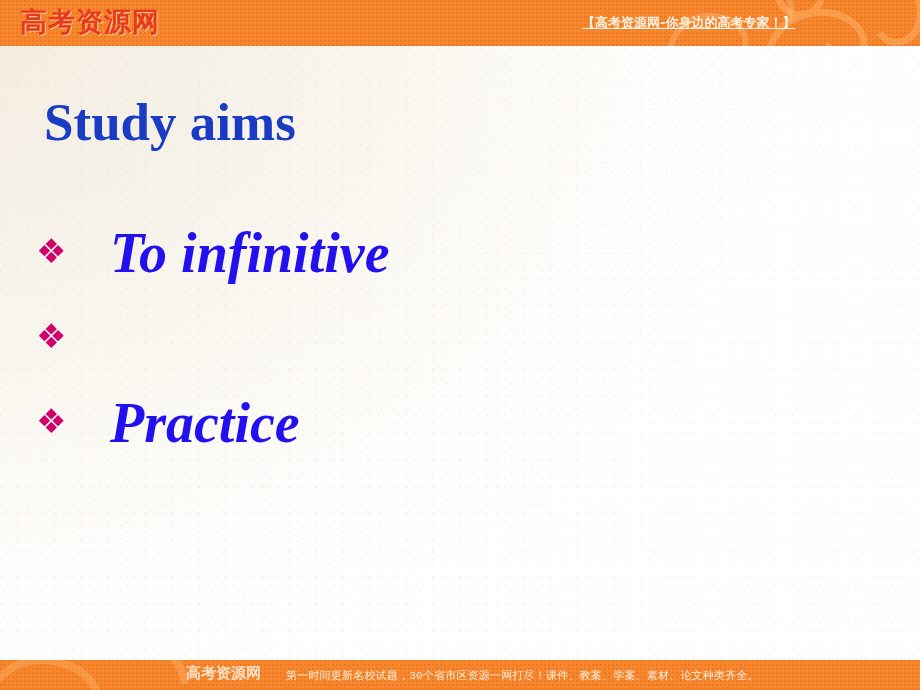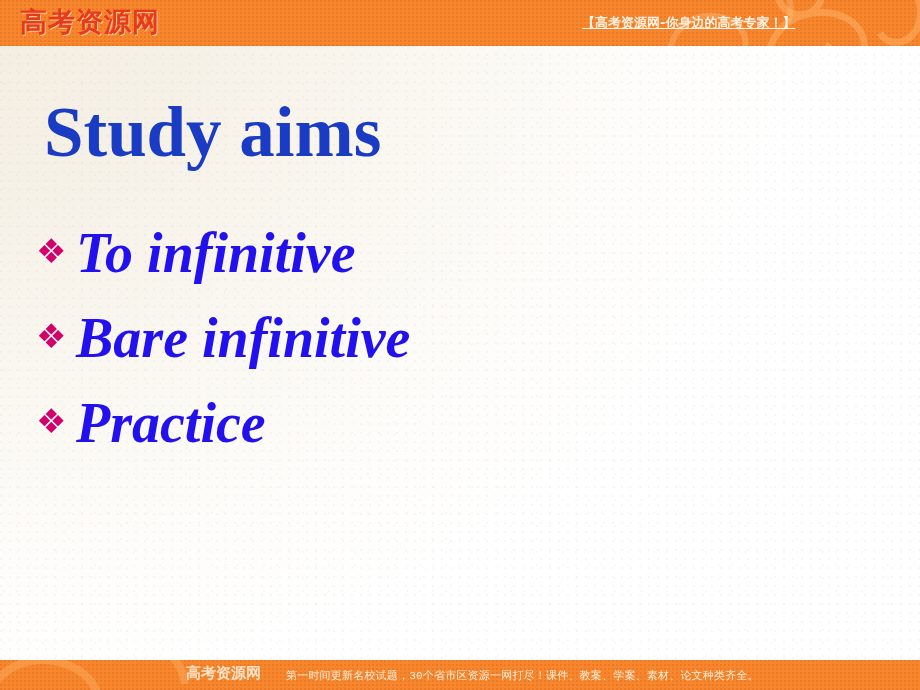--- a/index.html
+++ b/index.html
@@ -114,21 +114,21 @@
     z-index: 3;
     text-decoration: underline;
   }
 
   
   .slide-title {
     position: absolute;
     left: 44px;
     top: 92px;
     font-family: "Liberation Serif", "DejaVu Serif", serif;
-    font-size: 71px;
+    font-size: 53px;
     font-weight: bold;
     color: #1A3BC4;
     letter-spacing: 0px;
     white-space: nowrap;
     z-index: 3;
   }
 
   .bullets {
     position: absolute;
     left: 36px;
@@ -155,20 +155,21 @@
     position: relative;
     top: -2px;
   }
   .bullet-text {
     font-family: "Liberation Serif", "DejaVu Serif", serif;
     font-style: italic;
     font-weight: bold;
     font-size: 56px;
     color: #2211EE;
     letter-spacing: 0px;
+    margin-left: 34px;
   }
 
   
   .footer {
     position: absolute;
     left: 0;
     bottom: 0;
     width: 920px;
     height: 30px;
     background: #F7862C;
@@ -242,21 +243,20 @@
 
   <div class="slide-title">Study aims</div>
 
   <ul class="bullets">
     <li class="bullet-row">
       <span class="bullet-mark">❖</span>
       <span class="bullet-text">To infinitive</span>
     </li>
     <li class="bullet-row">
       <span class="bullet-mark">❖</span>
-      <span class="bullet-text">Bare infinitive</span>
     </li>
     <li class="bullet-row">
       <span class="bullet-mark">❖</span>
       <span class="bullet-text">Practice</span>
     </li>
   </ul>
 
   <div class="footer">
     <div class="footer-speckle"></div>
     <svg class="footer-deco" viewBox="0 0 230 110">

